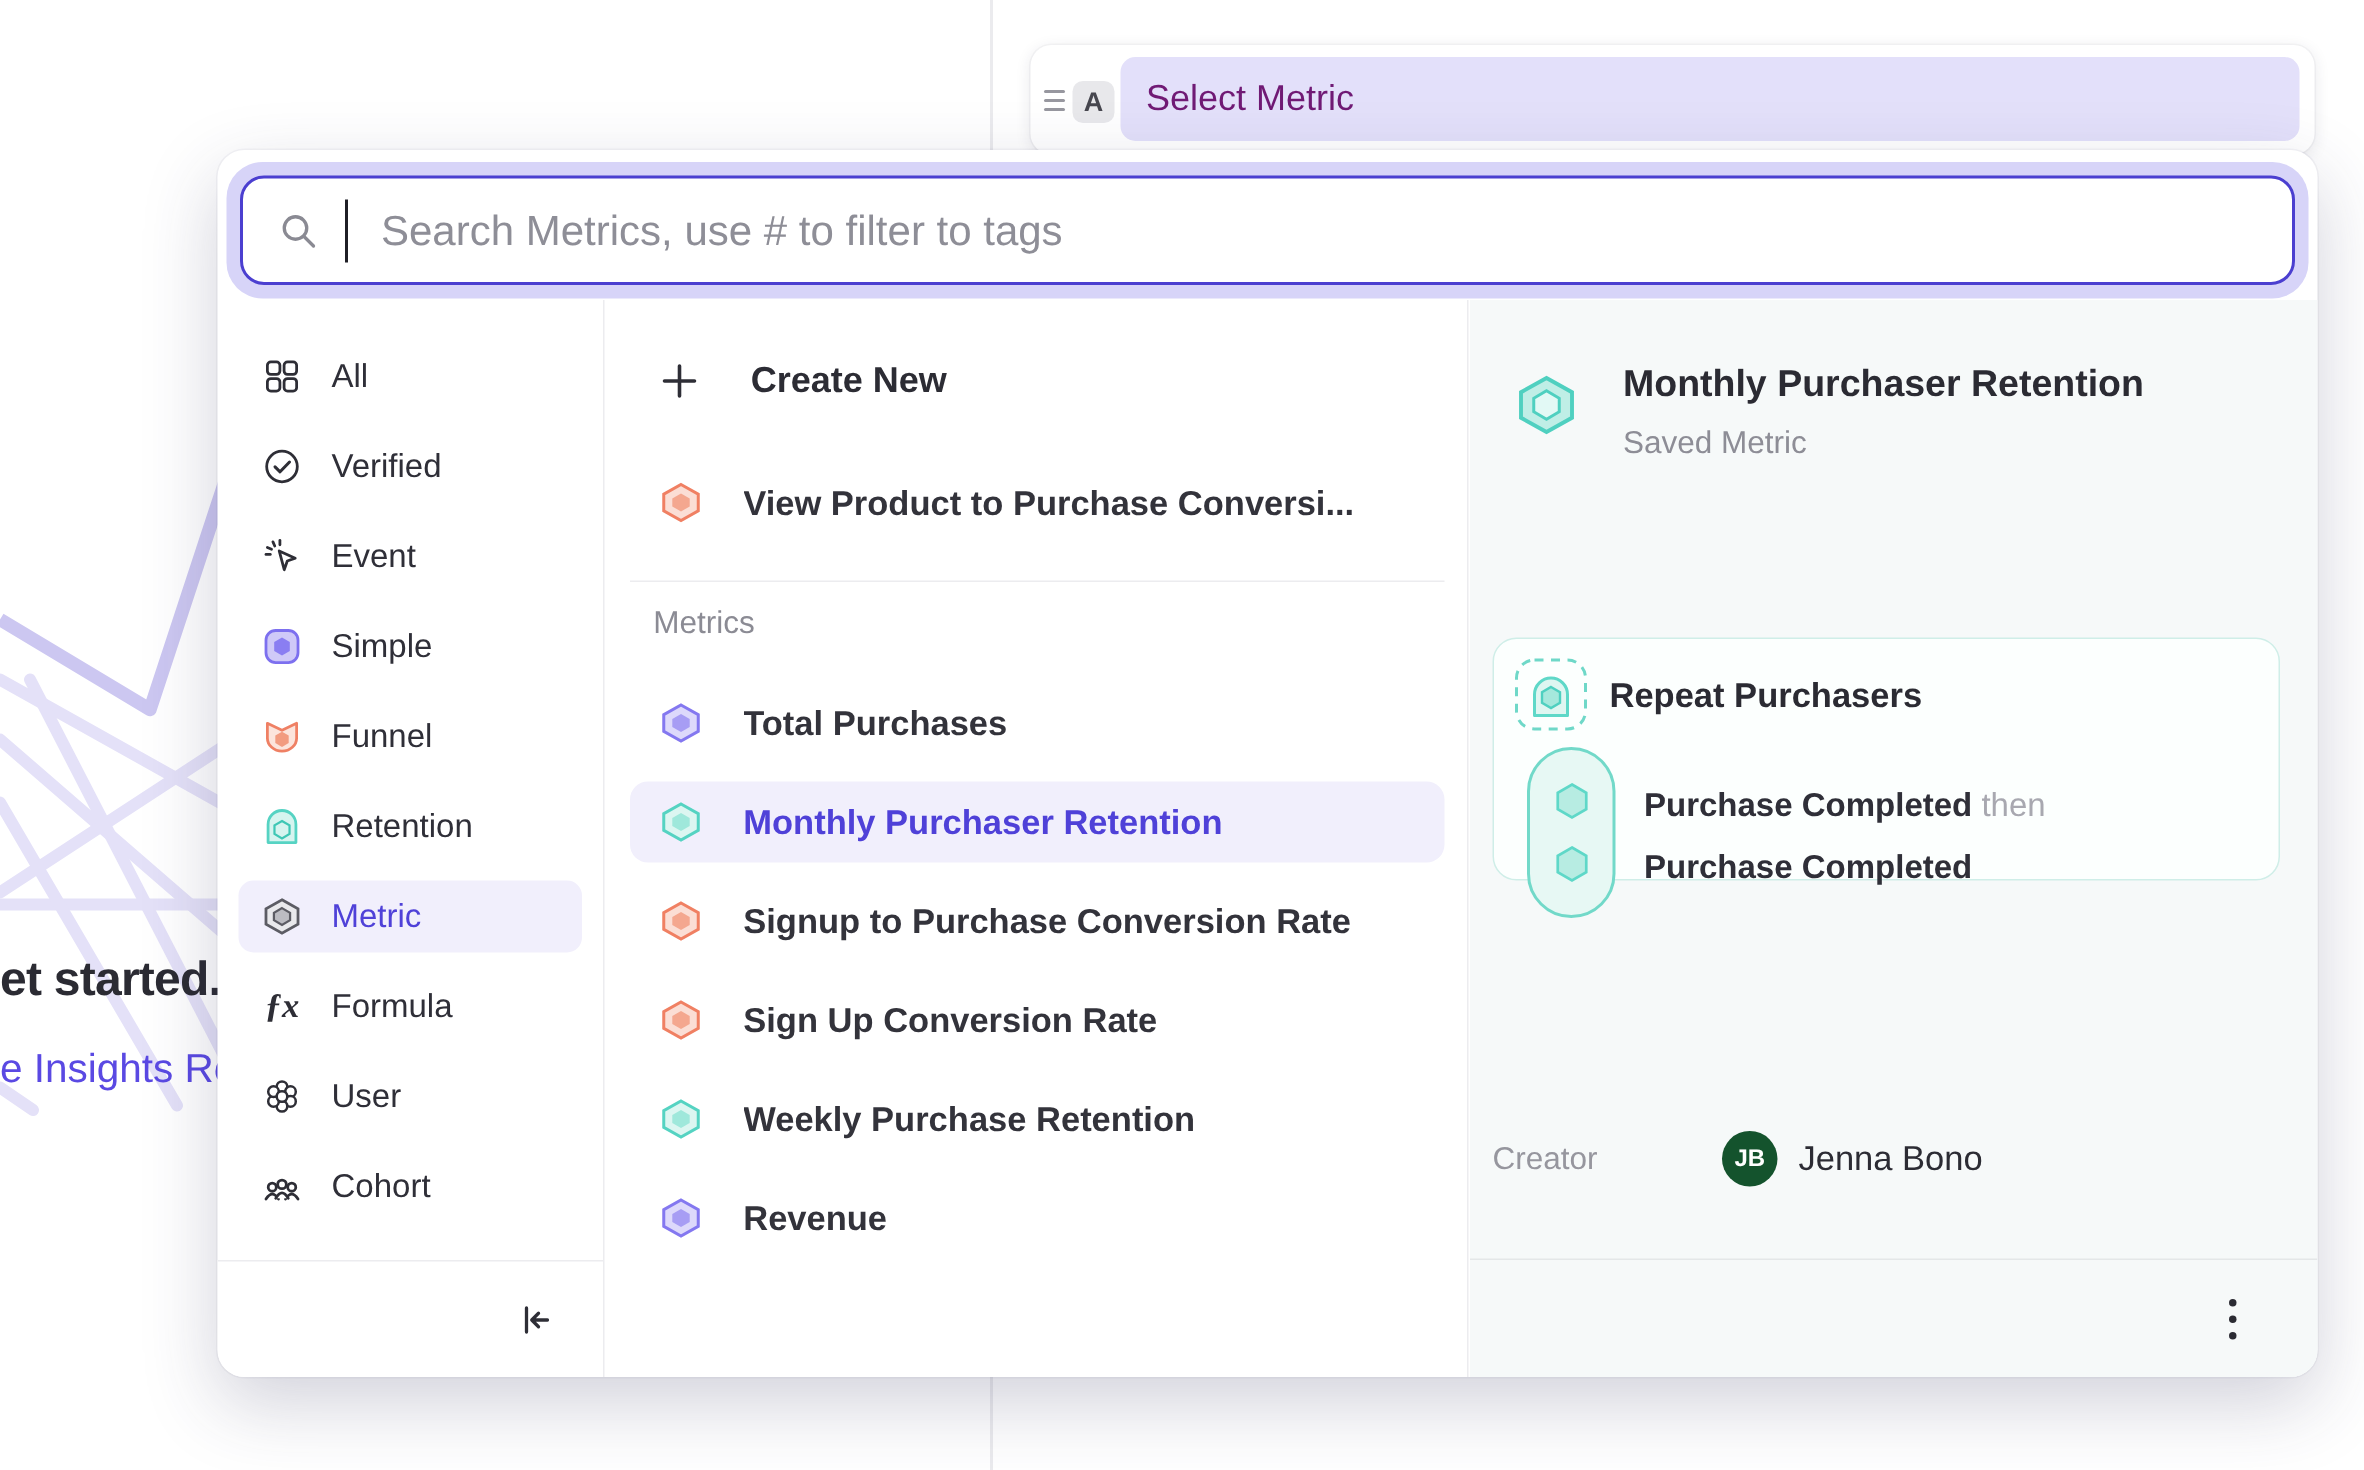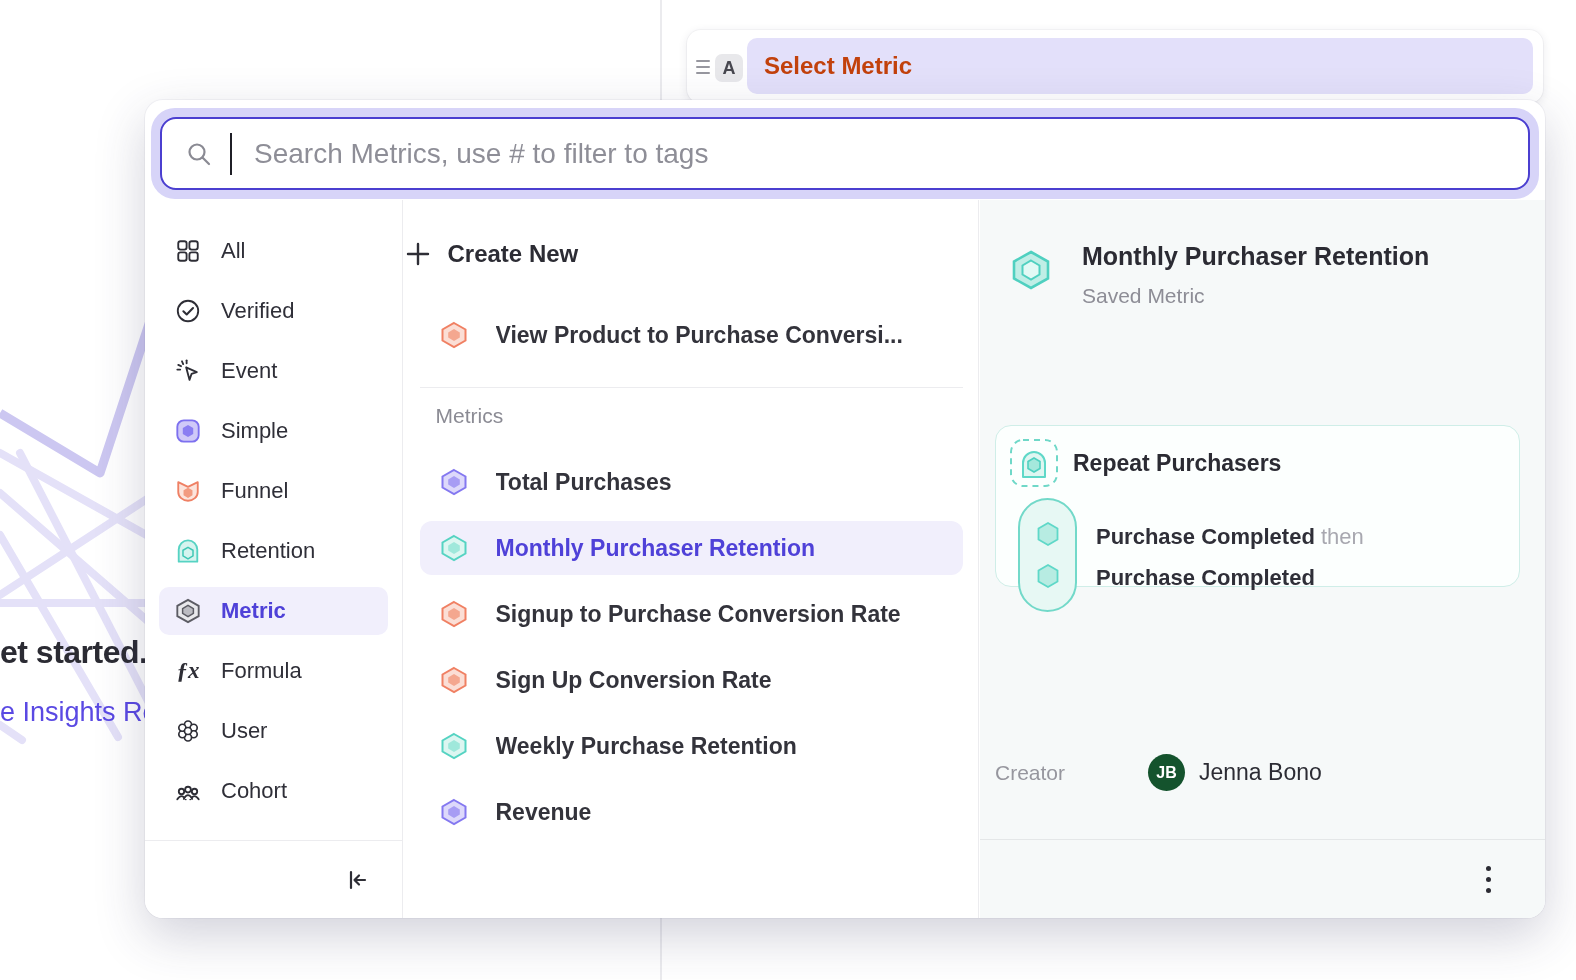--- a/index.html
+++ b/index.html
@@ -14,49 +14,49 @@
   .bg-vline{position:absolute;left:660px;top:0;width:2px;height:980px;background:#ebebee;z-index:0}
 
   
   .query-card{position:absolute;left:687px;top:30px;width:856px;height:73px;background:#fff;border-radius:14px;
     box-shadow:0 2px 10px rgba(40,40,70,.10),0 0 0 1px rgba(40,40,70,.04);z-index:1}
   .drag-handle{position:absolute;left:6px;top:26px;width:20px;height:22px}
   .row-badge{position:absolute;left:28px;top:24px;width:28px;height:28px;background:#e8e8eb;border-radius:7px;
     display:flex;align-items:center;justify-content:center;font-size:18px;font-weight:700;color:#47474f}
   .metric-pill{position:absolute;left:60px;top:8px;width:786px;height:56px;background:#e3e0fa;border-radius:10px;
     display:flex;align-items:center;padding-left:17px;box-sizing:border-box;cursor:pointer}
-  .metric-pill span{font-size:24px;font-weight:700;color:#c2410c}
+  .metric-pill span{font-size:24px;font-weight:400;color:#701a75}
 
   
   .modal{position:absolute;left:145px;top:100px;width:1400px;height:818px;background:#fff;border-radius:18px;
     box-shadow:0 0 0 1px rgba(60,60,90,.05),0 18px 50px rgba(50,50,90,.22);z-index:2;overflow:hidden}
 
   
   .search-ring{position:absolute;left:6px;top:8px;right:6px;height:91px;background:#d7d4f8;border-radius:24px}
   .search-box{position:absolute;left:9px;top:9px;right:9px;bottom:9px;background:#fff;border:2.5px solid #4b3fd0;border-radius:16px;
     display:flex;align-items:center;padding-left:24px;box-sizing:border-box;gap:18px}
   .caret{width:2px;height:42px;background:#1f1f26;margin-right:2px}
   .search-box input{flex:1;border:none;outline:none;font-family:inherit;font-size:28px;color:#2c2c34;background:transparent;height:60px}
   .search-box input::placeholder{color:#8e8e97;opacity:1}
 
   
   .sidebar{position:absolute;left:0;top:100px;bottom:0;width:258px;border-right:1.5px solid #ececef;box-sizing:border-box}
   .side-items{padding-top:27px}
   .side-row{height:48px;margin:0 14px 12px;border-radius:10px;display:flex;align-items:center;padding-left:16px;gap:20px;cursor:pointer}
   .side-row .ic{width:26px;height:26px;display:flex;align-items:center;justify-content:center;flex:none}
   .side-row .lbl{font-size:22px;font-weight:500;color:#2f2f38;white-space:nowrap}
   .side-row.selected{background:#f1effc}
-  .side-row.selected .lbl{color:#4f41d8;font-weight:700}
+  .side-row.selected .lbl{color:#4f41d8;font-weight:400}
   .fx{font-family:"Liberation Serif",serif;font-style:italic;font-weight:700;font-size:23px;color:#2e2e36}
   .side-footer{position:absolute;bottom:0;left:0;right:0;height:78px;border-top:1.5px solid #ececef;
     display:flex;align-items:center;justify-content:flex-end;padding-right:30px;box-sizing:border-box;background:#fff}
   .collapse-btn{width:30px;height:30px;display:flex;align-items:center;justify-content:center;cursor:pointer}
 
   .middle{position:absolute;left:259.5px;top:100px;bottom:0;width:574px;border-right:1.5px solid #ececef;box-sizing:border-box;background:#fff}
-  .create-row{margin-top:27px;height:54px;display:flex;align-items:center;gap:17px;cursor:pointer}
+  .create-row{margin-top:27px;height:54px;display:flex;align-items:center;padding-left:35px;gap:35px;cursor:pointer}
   .create-row .plus{width:26px;height:26px;flex:none}
   .create-row .lbl{font-size:24px;font-weight:600;color:#2c2c34}
   .sec-label{padding-left:31px;font-size:21px;font-weight:500;color:#8b8b94}
   .sec-label.recents{margin-top:26px}
   .sec-label.metrics{margin-top:16px}
   .list-row{height:54px;margin:0 15px 12px;border-radius:12px;display:flex;align-items:center;padding-left:20px;gap:28px;cursor:pointer}
   .list-row .ic{width:28px;height:28px;flex:none}
   .list-row .lbl{font-size:23px;font-weight:600;color:#33333b;white-space:nowrap;overflow:hidden;text-overflow:ellipsis}
   .list-row.first{margin-top:27px}
   .list-row.selected{background:#f1effc}

